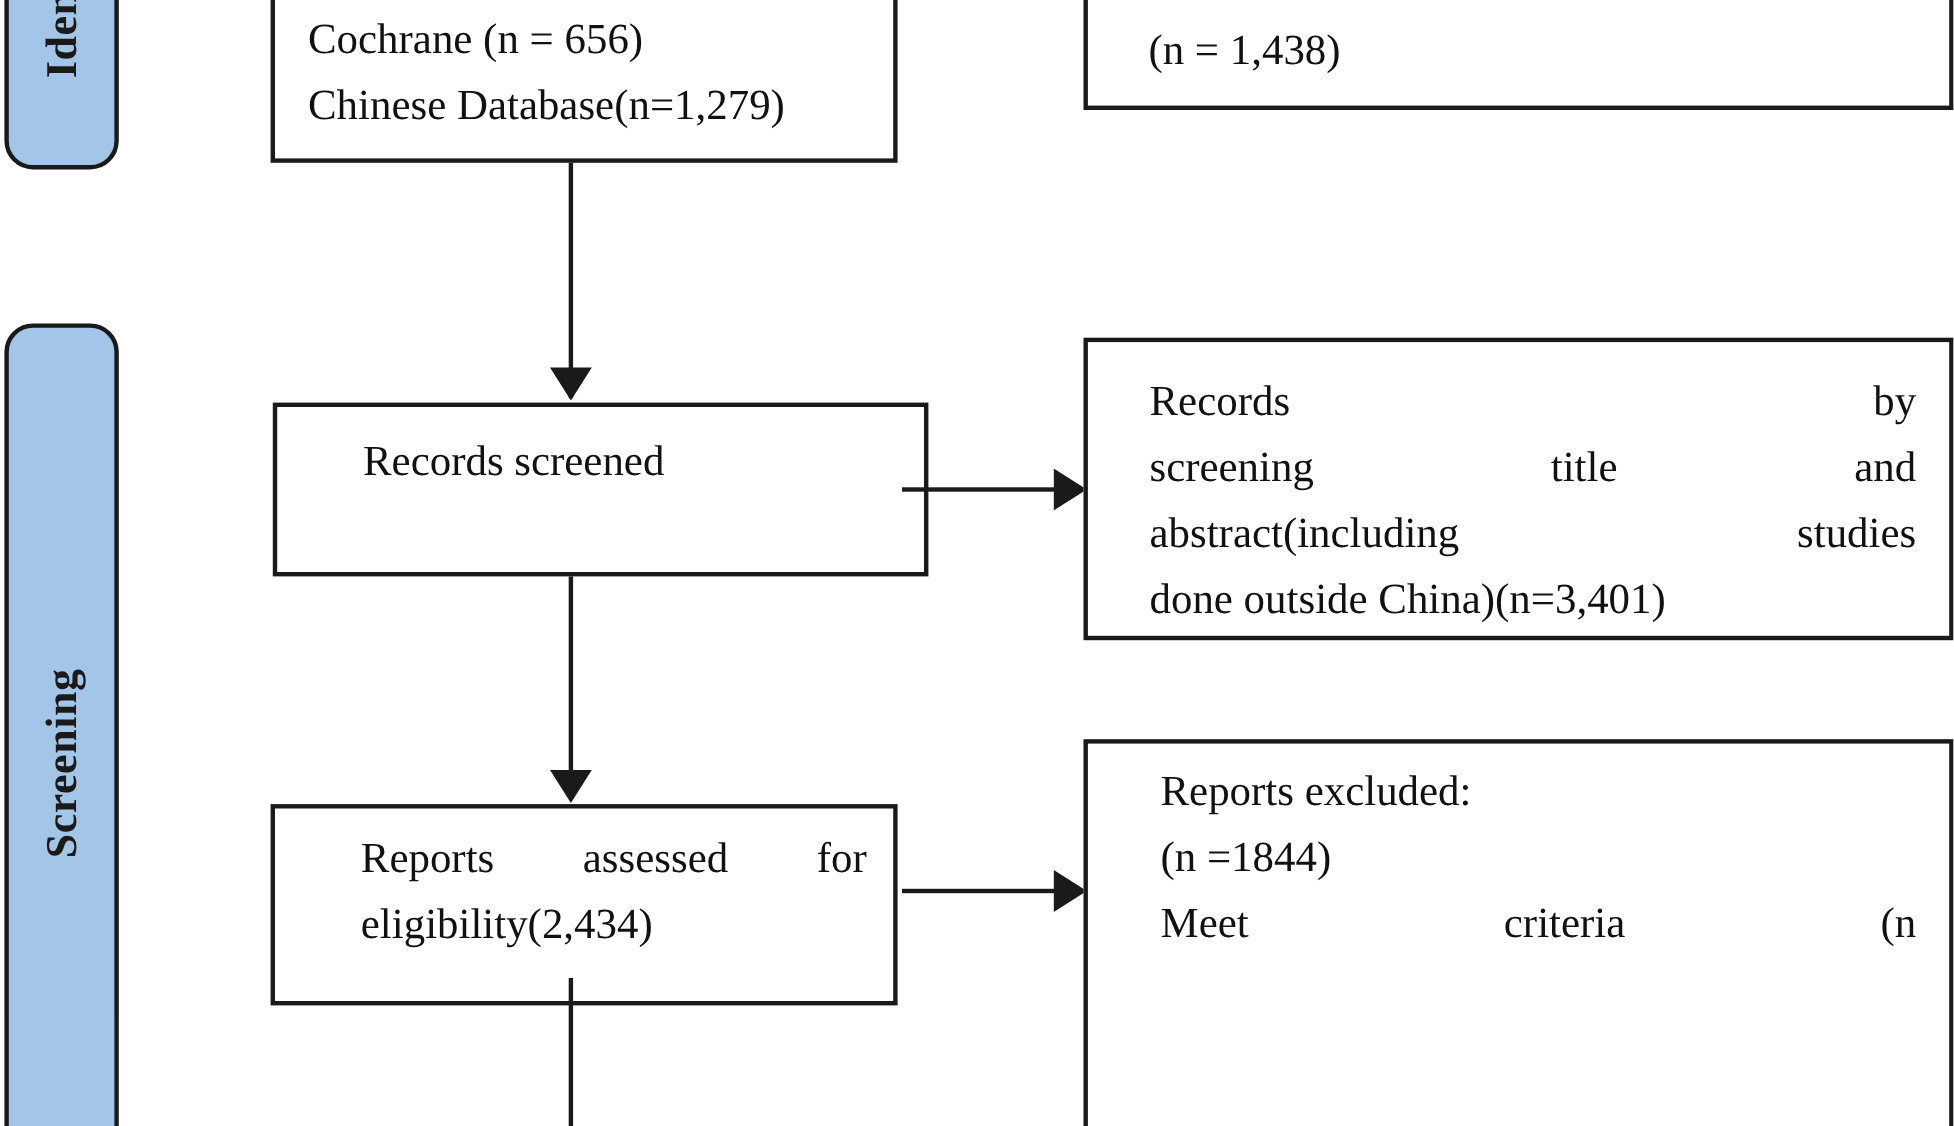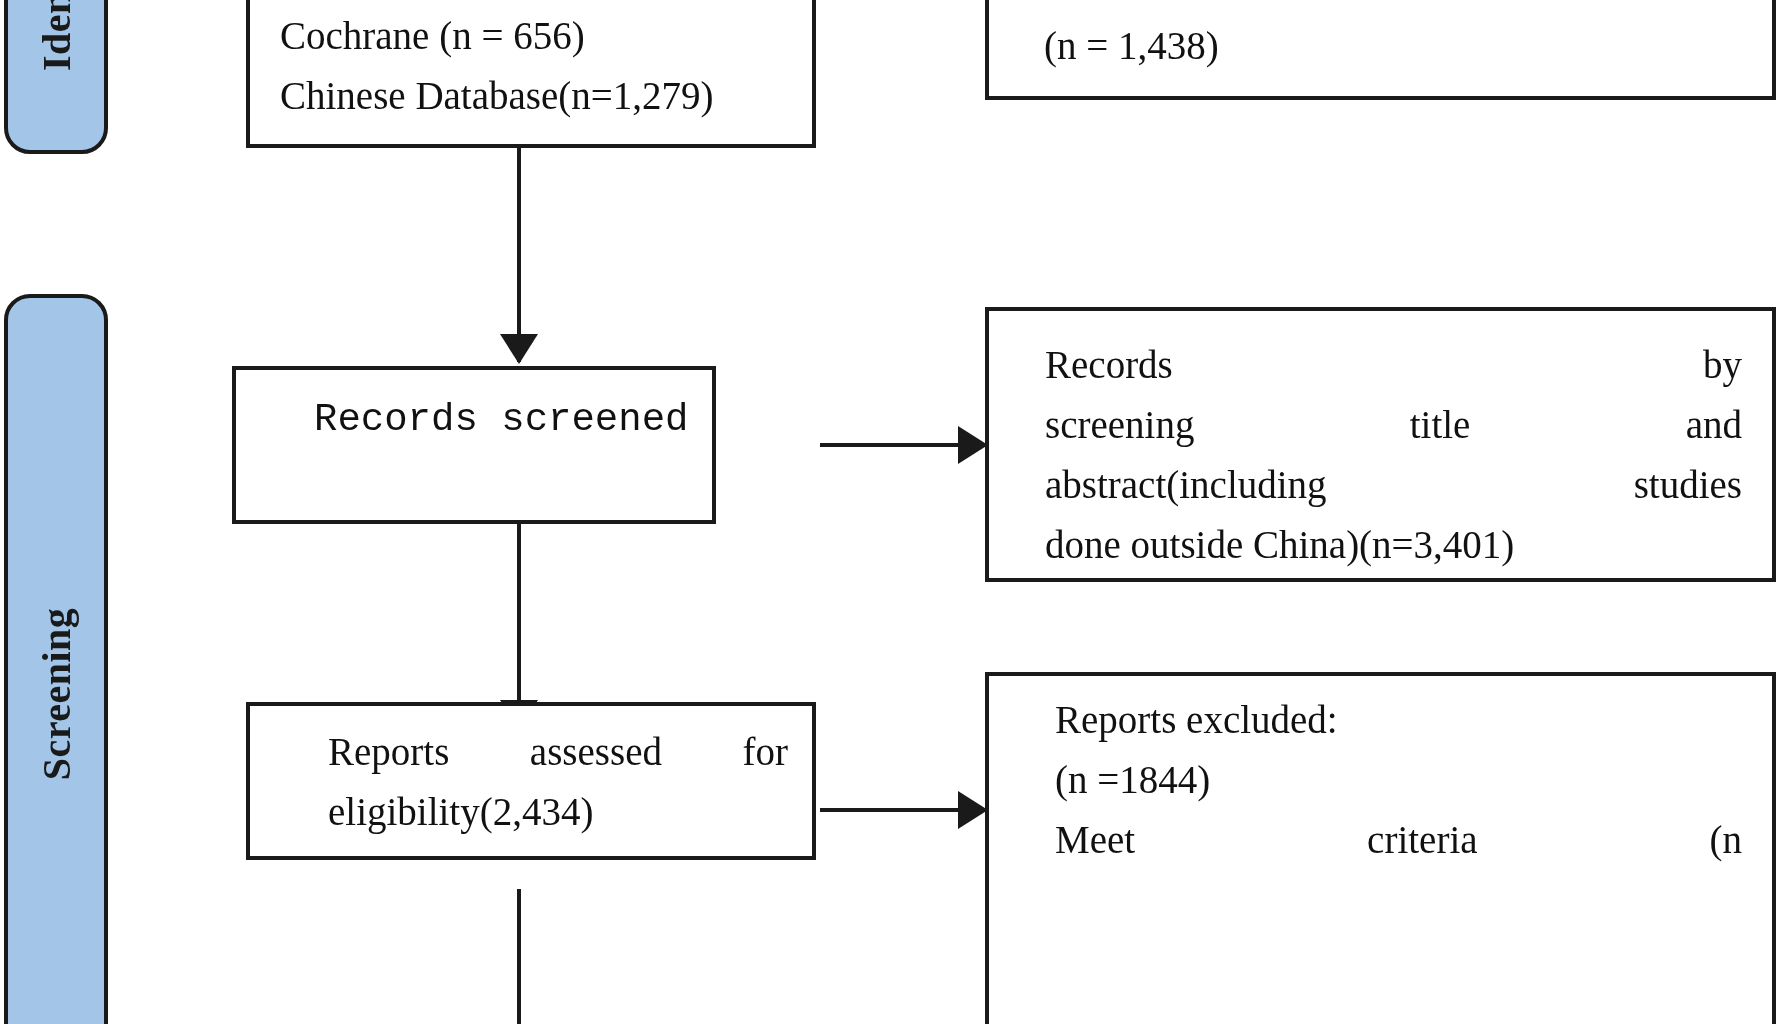--- a/index.html
+++ b/index.html
@@ -126,21 +126,21 @@
 
   <div class="box" style="left:985px; top:-140px; width:791px; height:240px;">
     <div class="lines" style="top:152px; padding-left:55px;">
       <div class="line">(n = 1,438)</div>
     </div>
   </div>
 
   <div class="vline" style="left:517px; top:148px; height:214px;"></div>
   <div class="arrow-down" style="left:500px; top:334px;"></div>
 
-  <div class="box" style="left:232px; top:366px; width:484px; height:158px;font-family:Liberation Mono, monospace;">
+  <div class="box" style="left:248px; top:366px; width:596px; height:158px;">
     <div class="lines" style="top:20px; padding-left:78px;">
       <div class="line">Records screened</div>
     </div>
   </div>
 
   <div class="hline" style="left:820px; top:443px; width:140px;"></div>
   <div class="arrow-right" style="left:958px; top:426px;"></div>
 
   <div class="box" style="left:985px; top:307px; width:791px; height:275px;">
     <div class="lines" style="top:8px; padding:0 30px 0 56px;margin-top:16px;">
@@ -157,21 +157,21 @@
         <span>abstract(including</span>
         <span>studies</span>
       </div>
       <div class="line">done outside China)(n=3,401)</div>
     </div>
   </div>
 
   <div class="vline" style="left:517px; top:524px; height:180px;"></div>
   <div class="arrow-down" style="left:500px; top:700px;"></div>
 
-  <div class="box" style="left:246px; top:702px; width:570px; height:158px;">
+  <div class="box" style="left:246px; top:731px; width:570px; height:183px;">
     <div class="lines" style="top:16px; padding:0 24px 0 78px;">
       <div class="jline">
         <span>Reports</span>
         <span>assessed</span>
         <span>for</span>
       </div>
       <div class="line">eligibility(2,434)</div>
     </div>
   </div>
 

